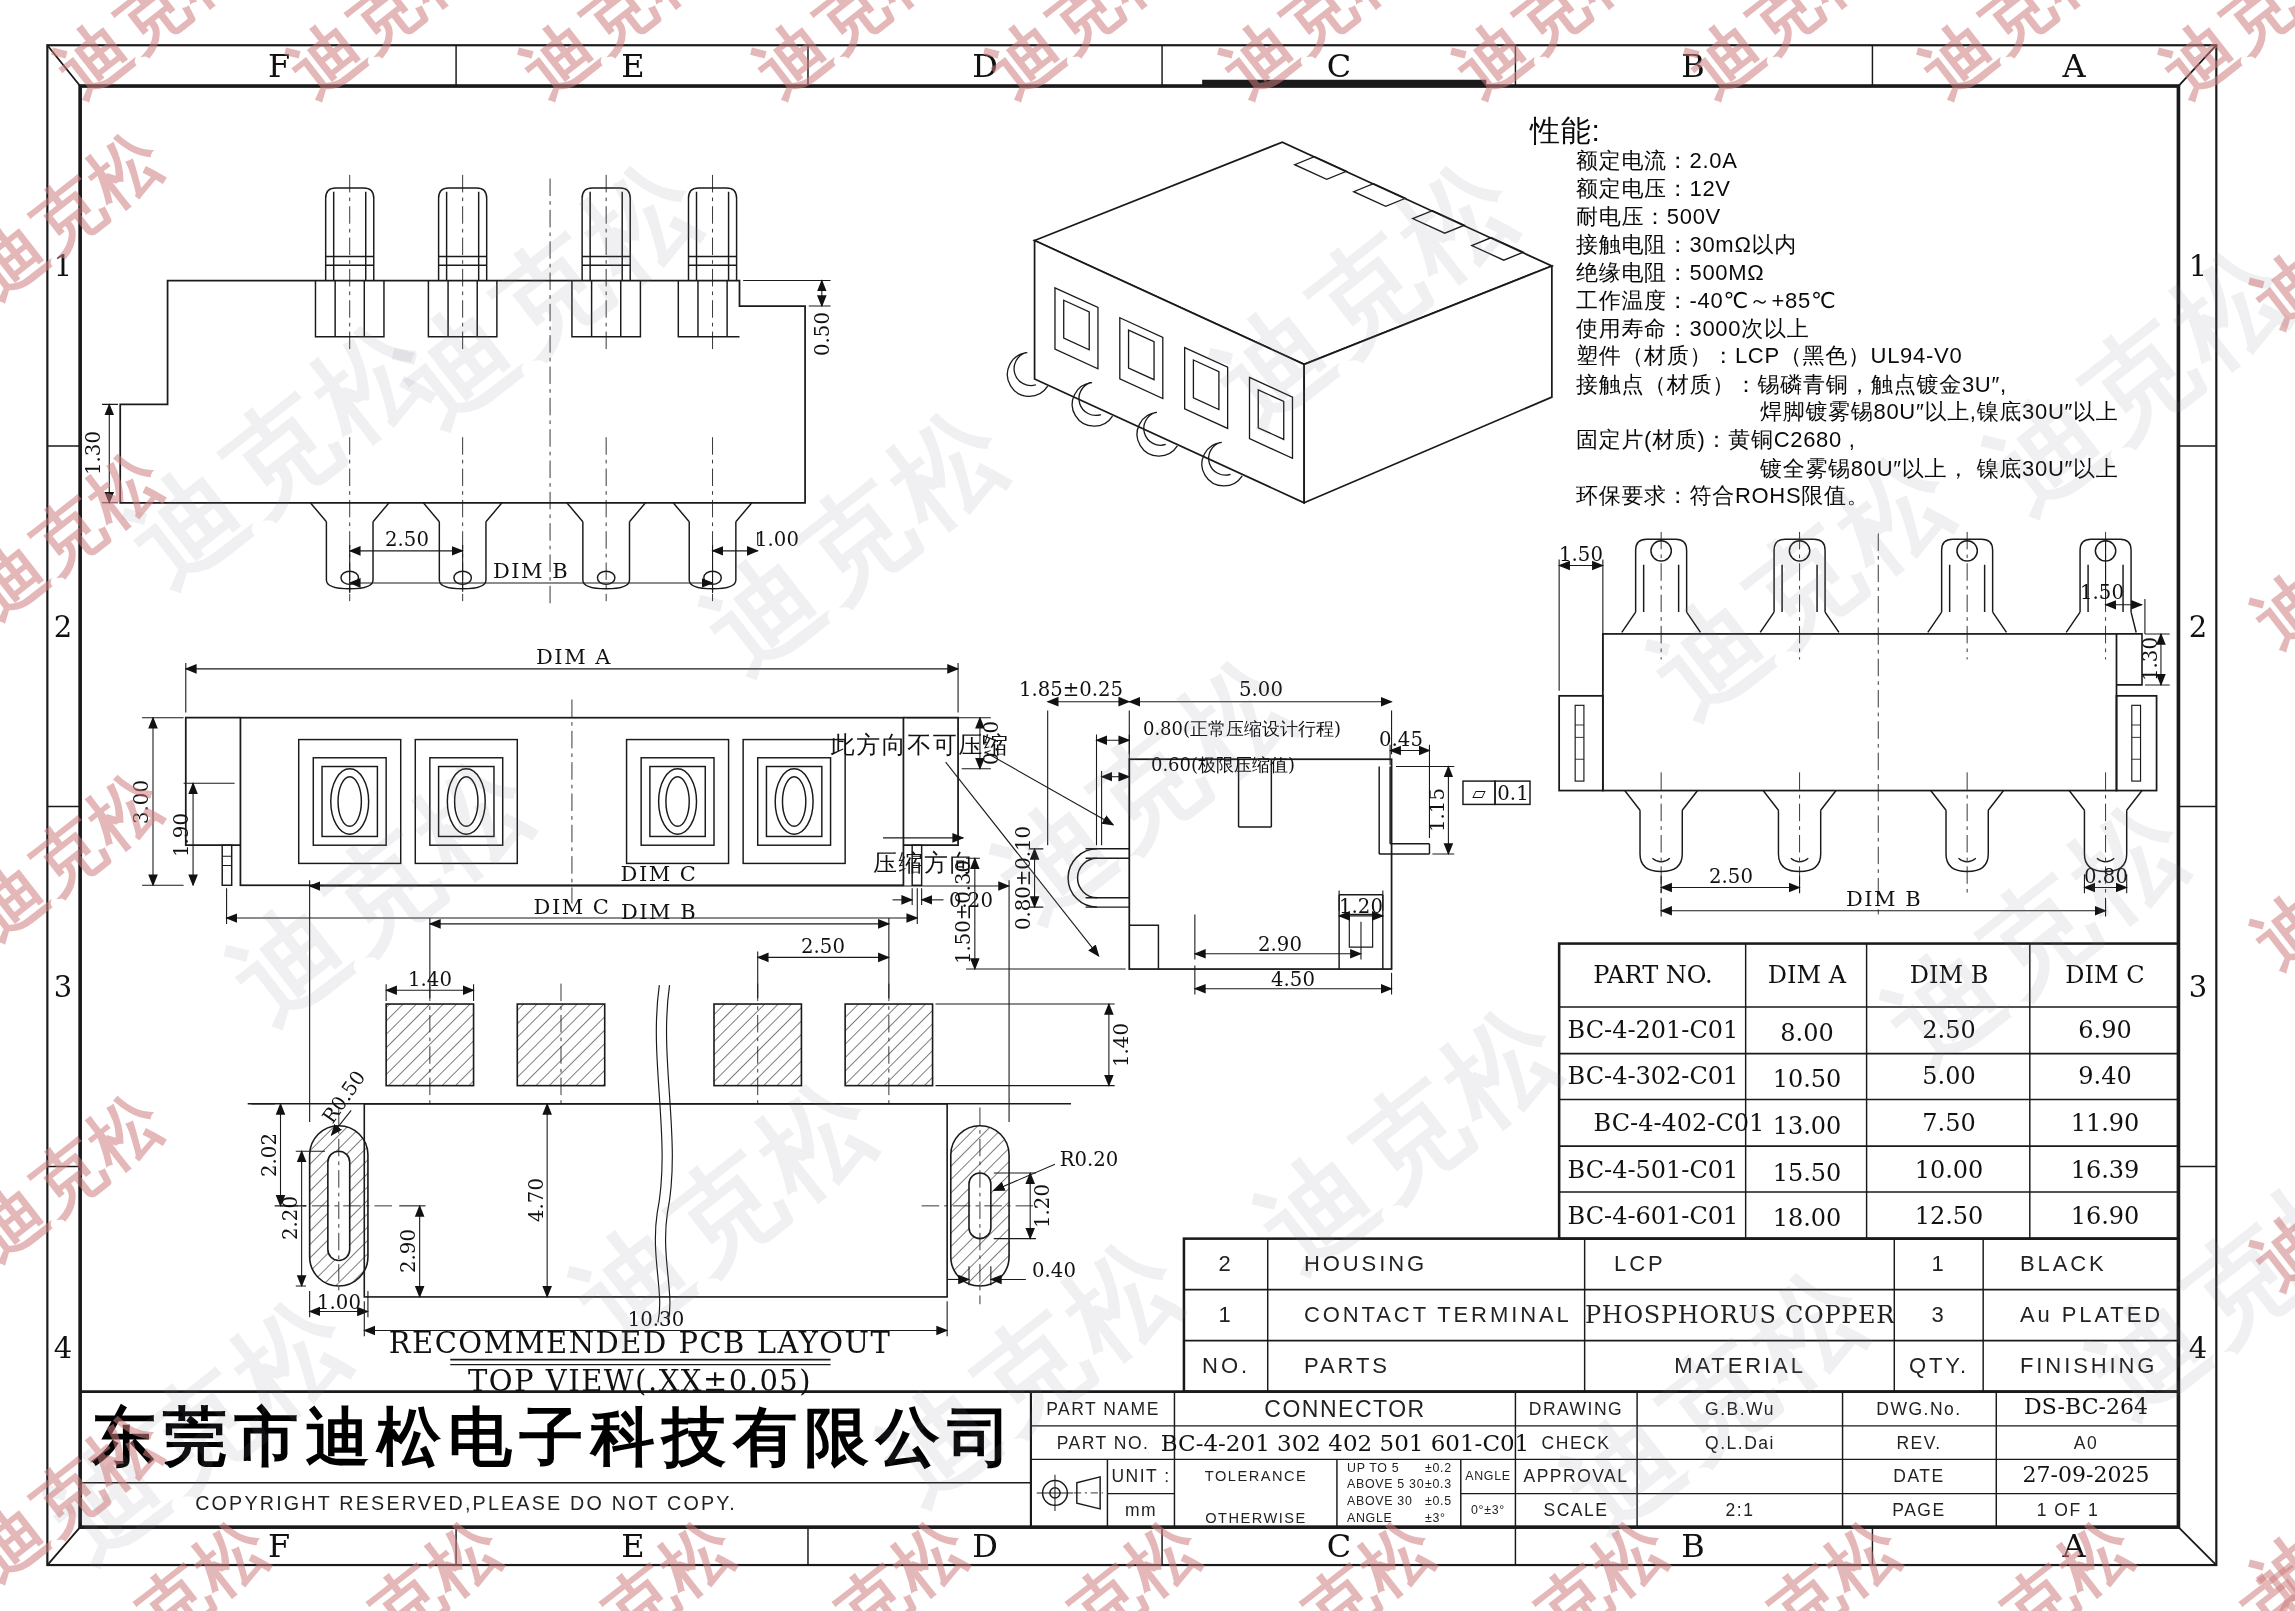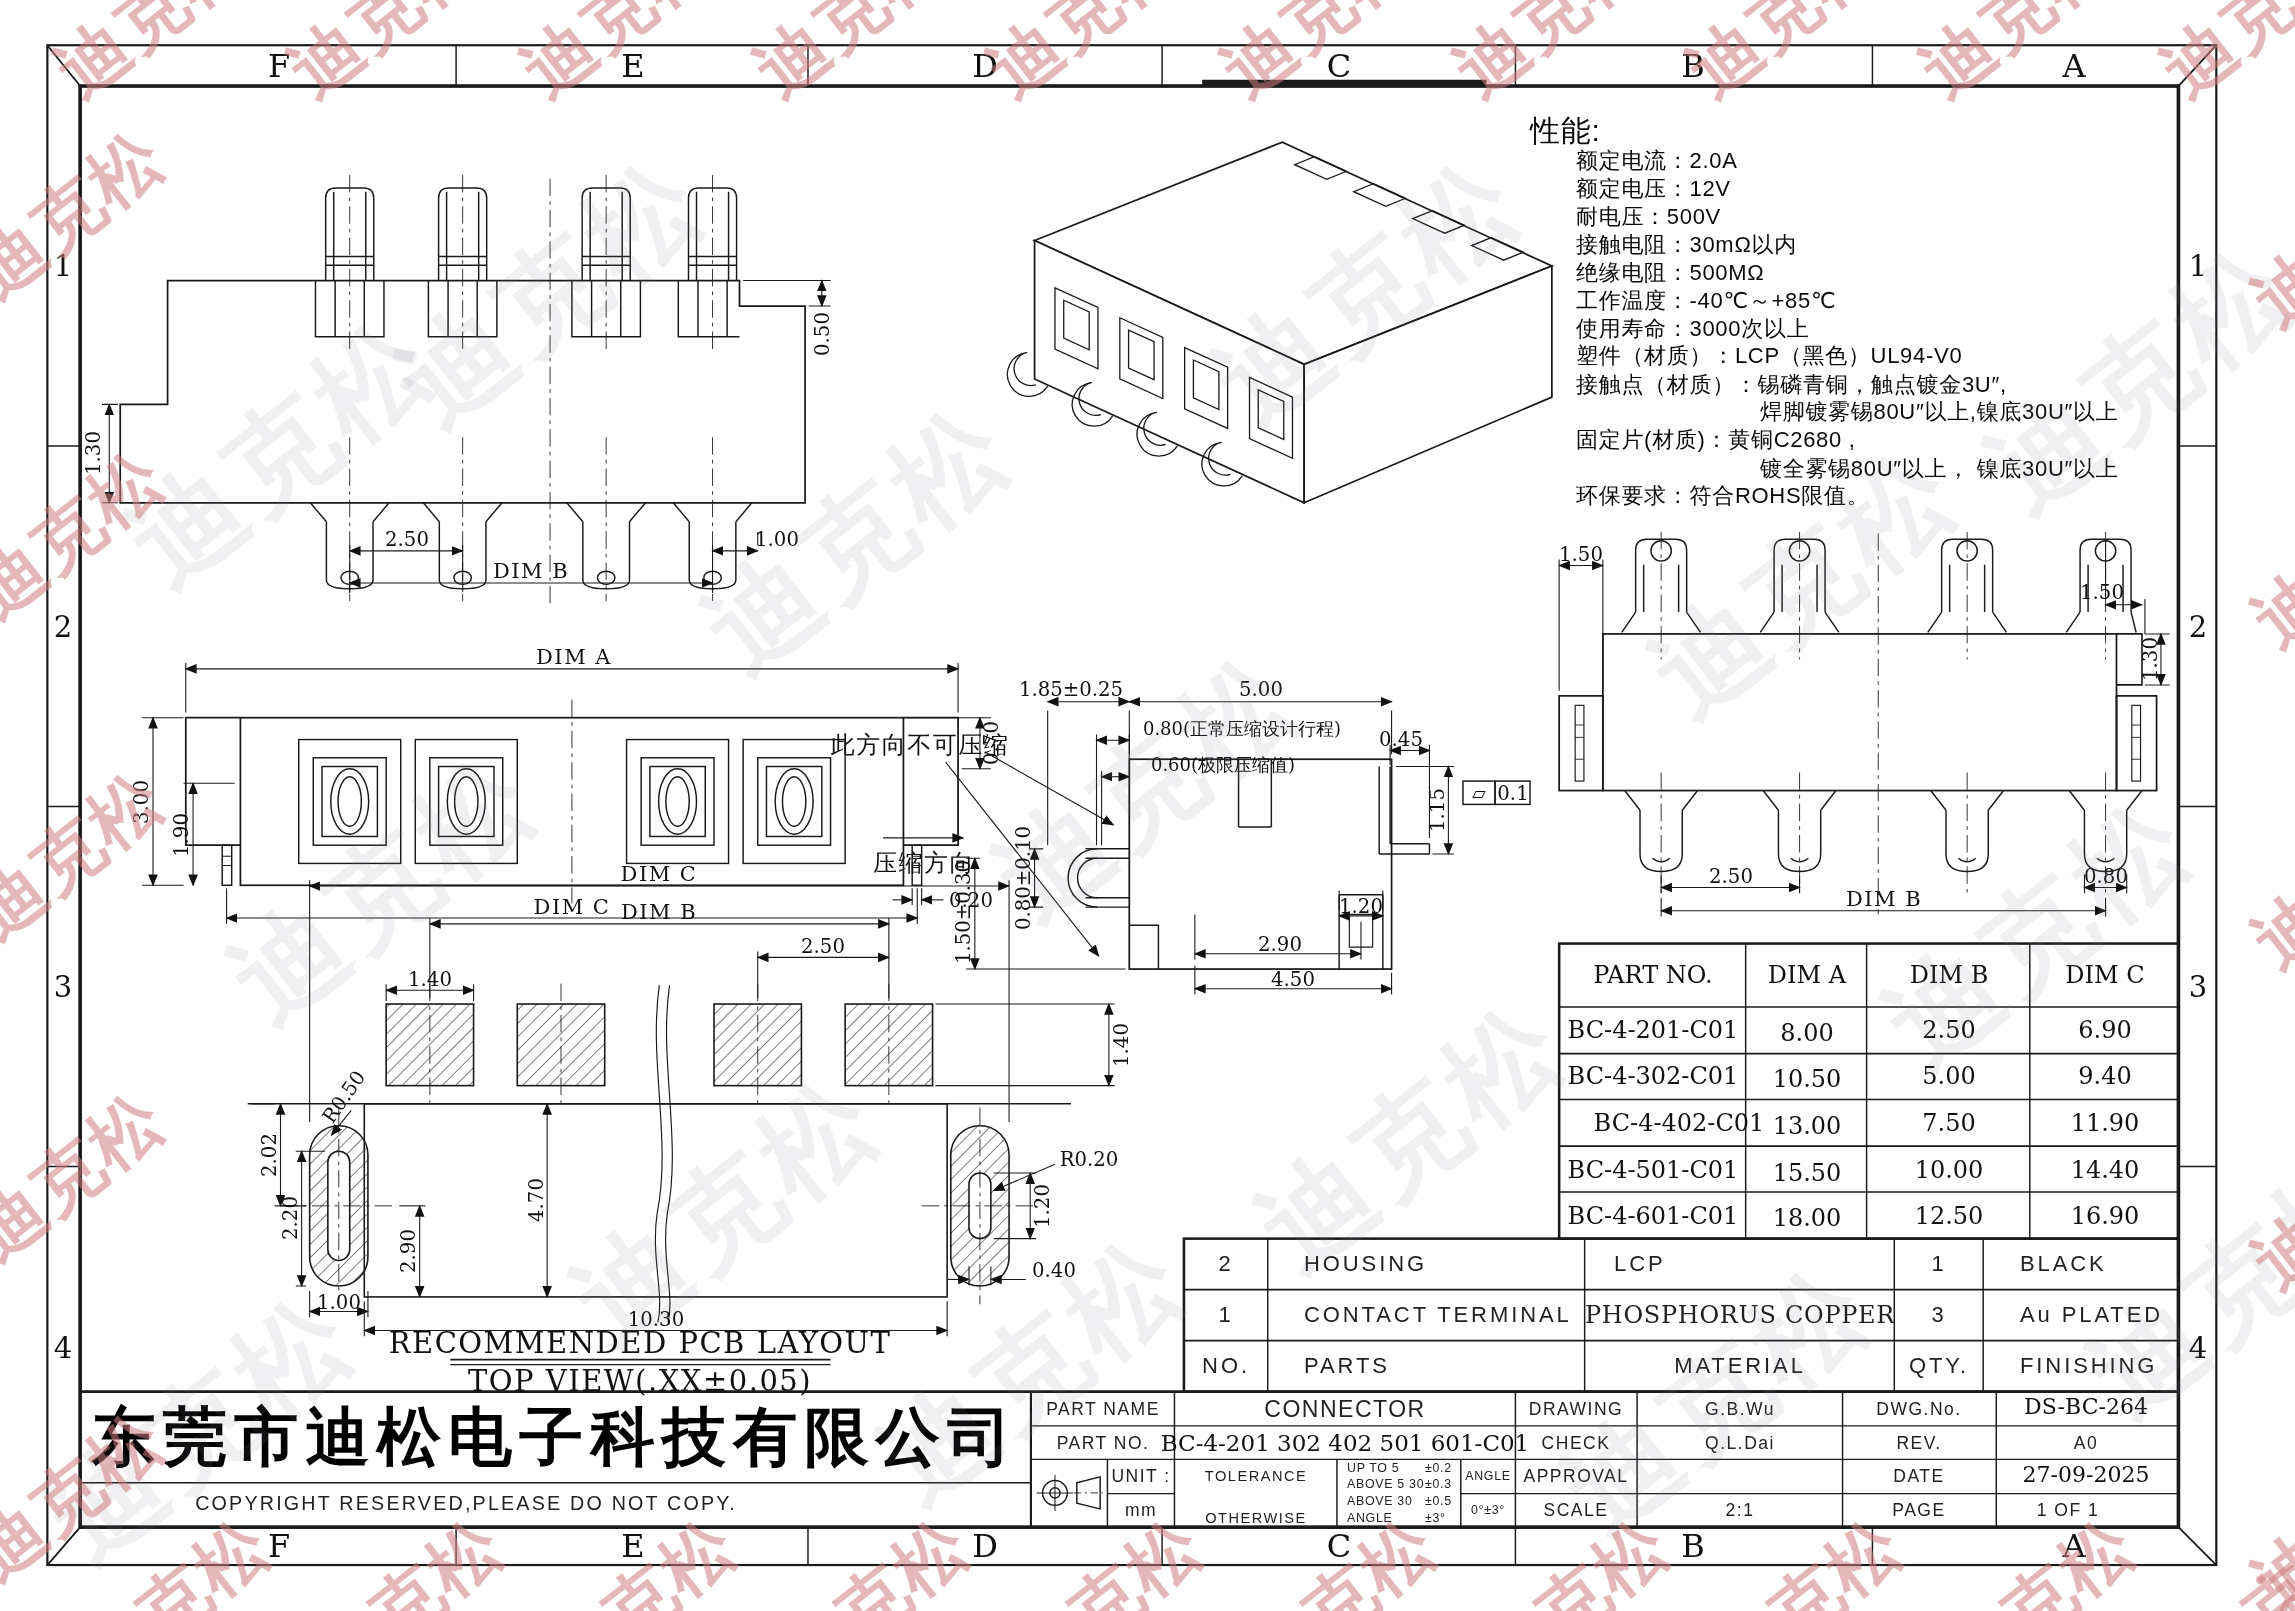--- a/index.html
+++ b/index.html
@@ -465,21 +465,21 @@
 <span class="t tbl" style="left:1807px;top:1079px;">10.50</span>
 <span class="t tbl" style="left:1949px;top:1076px;">5.00</span>
 <span class="t tbl" style="left:2105px;top:1076px;">9.40</span>
 <span class="t tbl" style="left:1653px;top:1123px;margin-left:26px;">BC-4-402-C01</span>
 <span class="t tbl" style="left:1807px;top:1126px;">13.00</span>
 <span class="t tbl" style="left:1949px;top:1123px;">7.50</span>
 <span class="t tbl" style="left:2105px;top:1123px;">11.90</span>
 <span class="t tbl" style="left:1653px;top:1170px;">BC-4-501-C01</span>
 <span class="t tbl" style="left:1807px;top:1173px;">15.50</span>
 <span class="t tbl" style="left:1949px;top:1170px;">10.00</span>
-<span class="t tbl" style="left:2105px;top:1170px;">14.40</span>
+<span class="t tbl" style="left:2105px;top:1170px;">16.39</span>
 <span class="t tbl" style="left:1653px;top:1216px;">BC-4-601-C01</span>
 <span class="t tbl" style="left:1807px;top:1218px;">18.00</span>
 <span class="t tbl" style="left:1949px;top:1216px;">12.50</span>
 <span class="t tbl" style="left:2105px;top:1216px;">16.90</span>
 
 <span class="t bom" style="left:1226px;top:1264px;">2</span>
 <span class="spec bom" style="left:1304px;top:1264px;">HOUSING</span>
 <span class="spec bom" style="left:1614px;top:1264px;">LCP</span>
 <span class="t bom" style="left:1939px;top:1264px;">1</span>
 <span class="spec bom" style="left:2020px;top:1264px;">BLACK</span>

